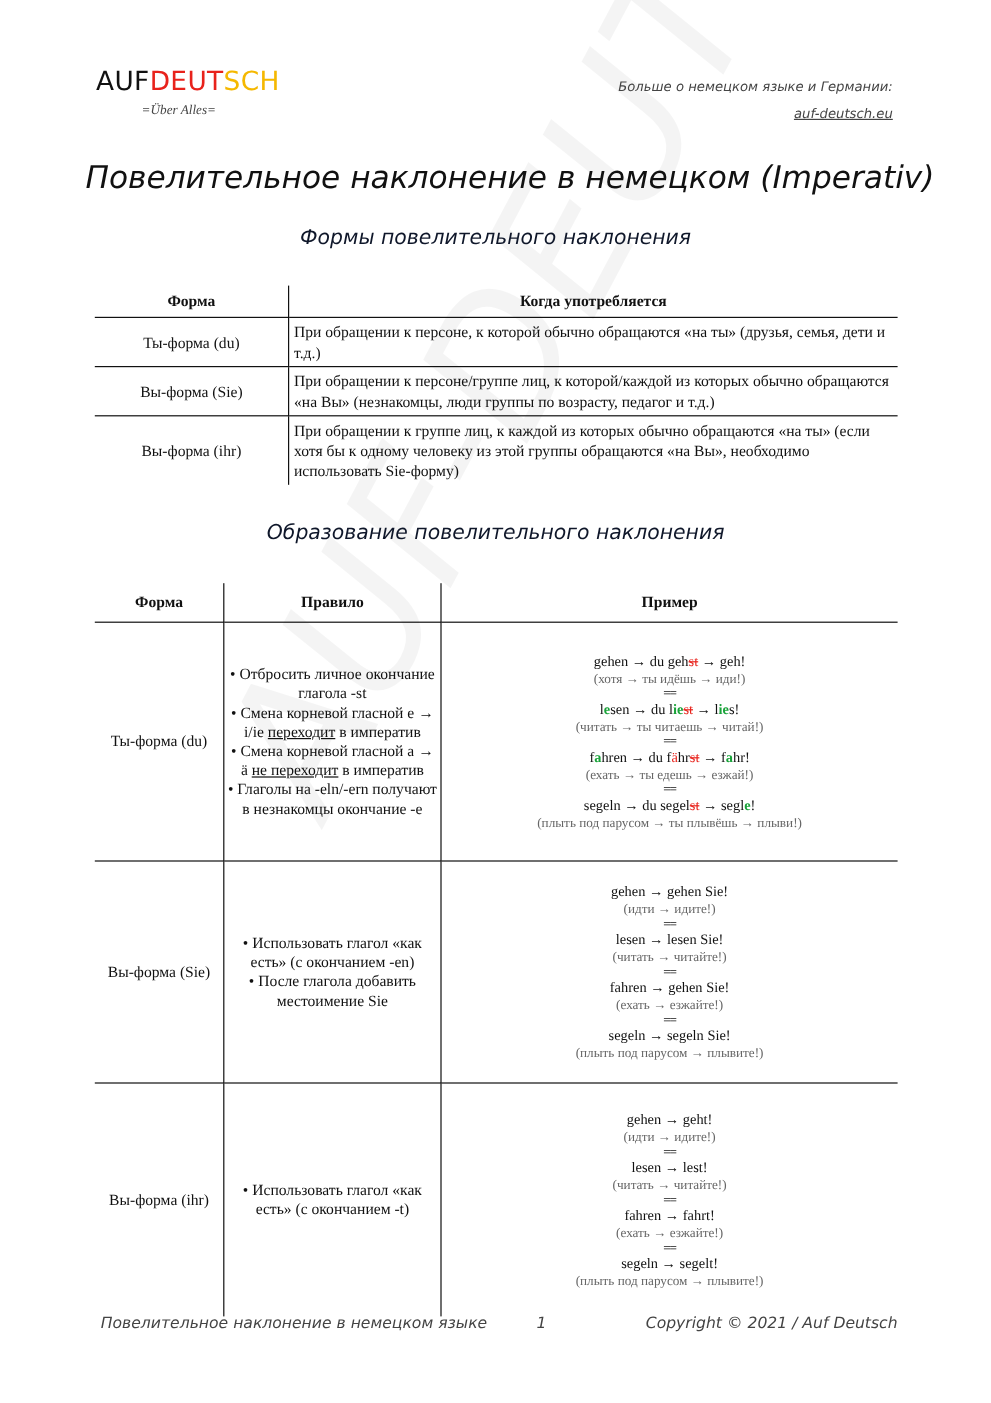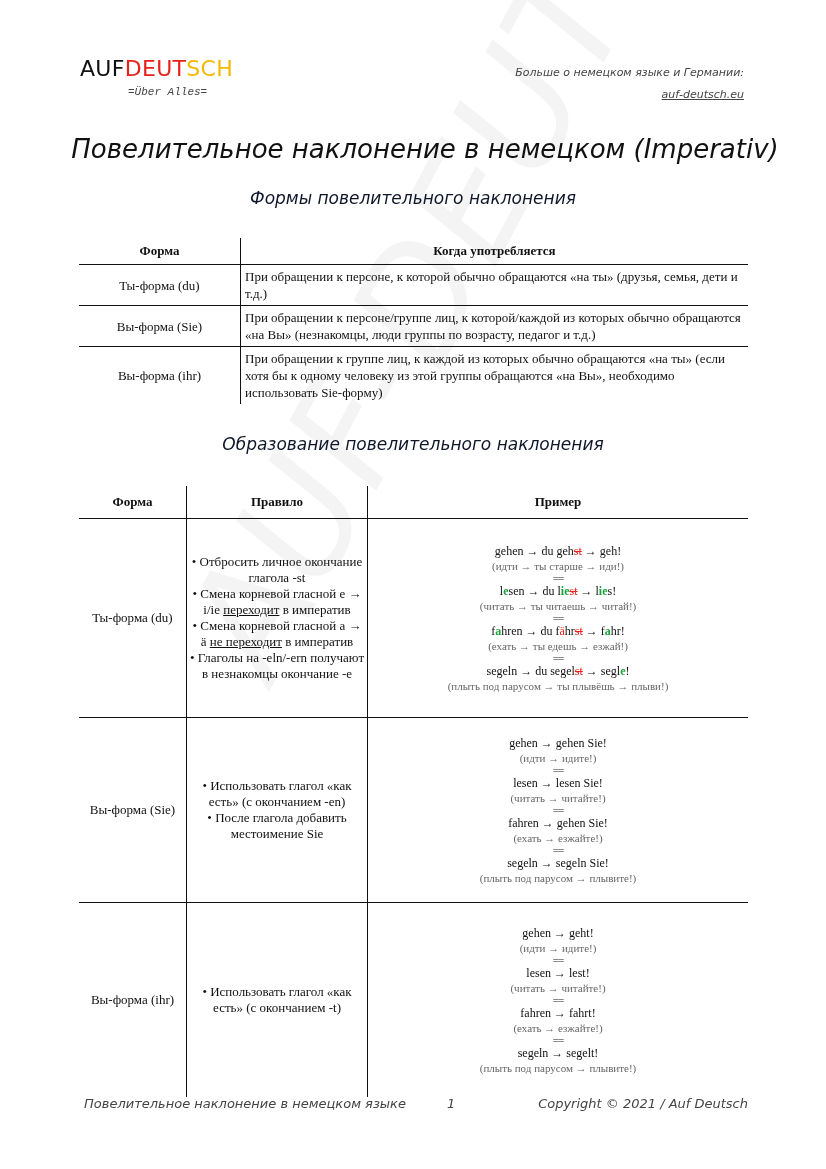--- a/index.html
+++ b/index.html
@@ -1,20 +1,20 @@
 <!DOCTYPE html>
 <html><head>
 <meta charset="utf-8">
 <style>
   html, body { margin: 0; padding: 0; background: #ffffff; }
   body { width: 826px; height: 1169px; position: relative; overflow: hidden; font-family: "Liberation Serif", serif; color: #111; }
   .watermark { position: absolute; left: 150px; top: 620px; transform: rotate(-62deg); transform-origin: left top; font-family: "DejaVu Sans", sans-serif; font-size: 150px; font-style: italic; font-weight: 300; color: rgba(0,0,0,0.045); letter-spacing: 2px; white-space: nowrap; pointer-events: none; }
   .logo { position: absolute; left: 80px; top: 56px; font-family: "DejaVu Sans", sans-serif; font-size: 22px; letter-spacing: 0.3px; }
   .logo .c1 { color: #111; } .logo .c2 { color: #e8221b; } .logo .c3 { color: #f5b800; }
-  .slogan { position: absolute; left: 128px; top: 86px; font-family: Liberation Mono, monospace; font-style: italic; font-size: 11px; color: #444; }
+  .slogan { position: absolute; left: 118px; top: 86px; font-family: Liberation Serif, serif; font-style: italic; font-size: 11px; color: #444; }
   .more { position: absolute; right: 82px; top: 66px; font-family: "DejaVu Sans", sans-serif; font-style: italic; font-size: 11px; color: #444; text-align: right; }
   .link { position: absolute; right: 82px; top: 88px; font-family: "DejaVu Sans", sans-serif; font-style: italic; font-size: 11px; color: #444; text-decoration: underline; }
   .title { position: absolute; left: 12px; width: 826px; top: 134px; text-align: center; font-family: "DejaVu Sans", sans-serif; font-style: italic; font-size: 26px; font-weight: 300; color: #111; }
   .subtitle { position: absolute; left: 0; width: 826px; text-align: center; font-family: "DejaVu Sans", sans-serif; font-style: italic; font-size: 17px; color: #0f172a; }
   .sub1 { top: 188px; } .sub2 { top: 434px; }
   table { position: absolute; border-collapse: collapse; font-family: "Liberation Serif", serif; font-size: 13px; }
   .t1 { left: 79px; top: 238px; width: 669px; }
   .t1 th { font-weight: bold; height: 24px; border-bottom: 1px solid #111; }
   .t1 td { border-bottom: 1px solid #111; padding: 3px 4px; vertical-align: middle; line-height: 17px; }
   .t1 tr:last-child td { border-bottom: none; }
@@ -87,21 +87,21 @@
   <tr class="row-du">
     <td class="col1">Ты-форма (du)</td>
     <td class="col2">
       <div>• Отбросить личное окончание глагола -st</div>
       <div><span>• Смена корневой гласной e → i/ie </span><span class="u">переходит</span><span> в императив</span></div>
       <div><span>• Смена корневой гласной a → ä </span><span class="u">не переходит</span><span> в императив</span></div>
       <div>• Глаголы на -eln/-ern получают в незнакомцы окончание -e</div>
     </td>
     <td class="col3">
       <div class="ex"><span>gehen → du geh</span><span class="strike">st</span><span> → geh!</span></div>
-      <div class="tr">(идти → ты старше → иди!)</div>
+      <div class="tr">(хотя → ты идёшь → иди!)</div>
       <div class="sep">==</div>
       <div class="ex"><span>l</span><span class="g">e</span><span>sen → du l</span><span class="g">ie</span><span class="strike">st</span><span> → l</span><span class="g">ie</span><span>s!</span></div>
       <div class="tr">(читать → ты читаешь → читай!)</div>
       <div class="sep">==</div>
       <div class="ex"><span>f</span><span class="g">a</span><span>hren → du f</span><span class="r">ä</span><span>hr</span><span class="strike">st</span><span> → f</span><span class="g">a</span><span>hr!</span></div>
       <div class="tr">(ехать → ты едешь → езжай!)</div>
       <div class="sep">==</div>
       <div class="ex"><span>segeln → du segel</span><span class="strike">st</span><span> → segl</span><span class="g">e</span><span>!</span></div>
       <div class="tr">(плыть под парусом → ты плывёшь → плыви!)</div>
     </td>

